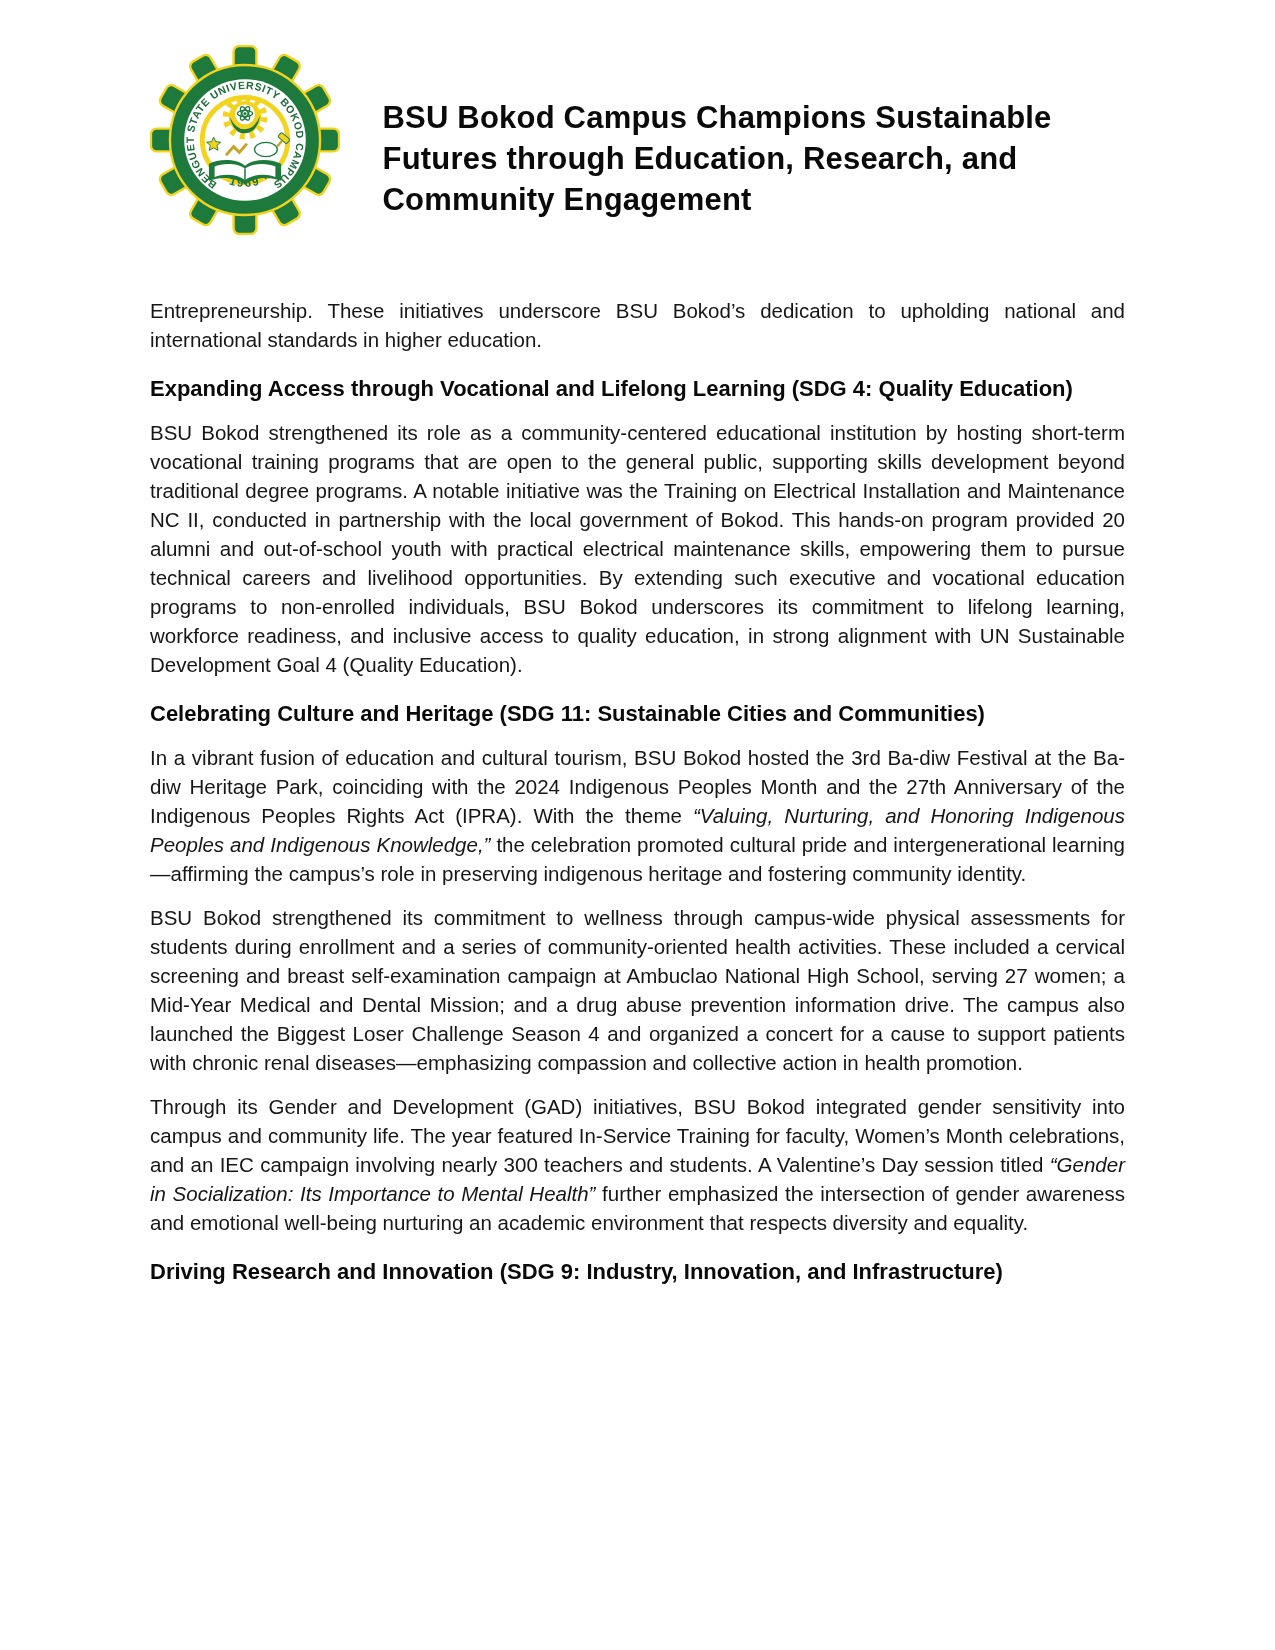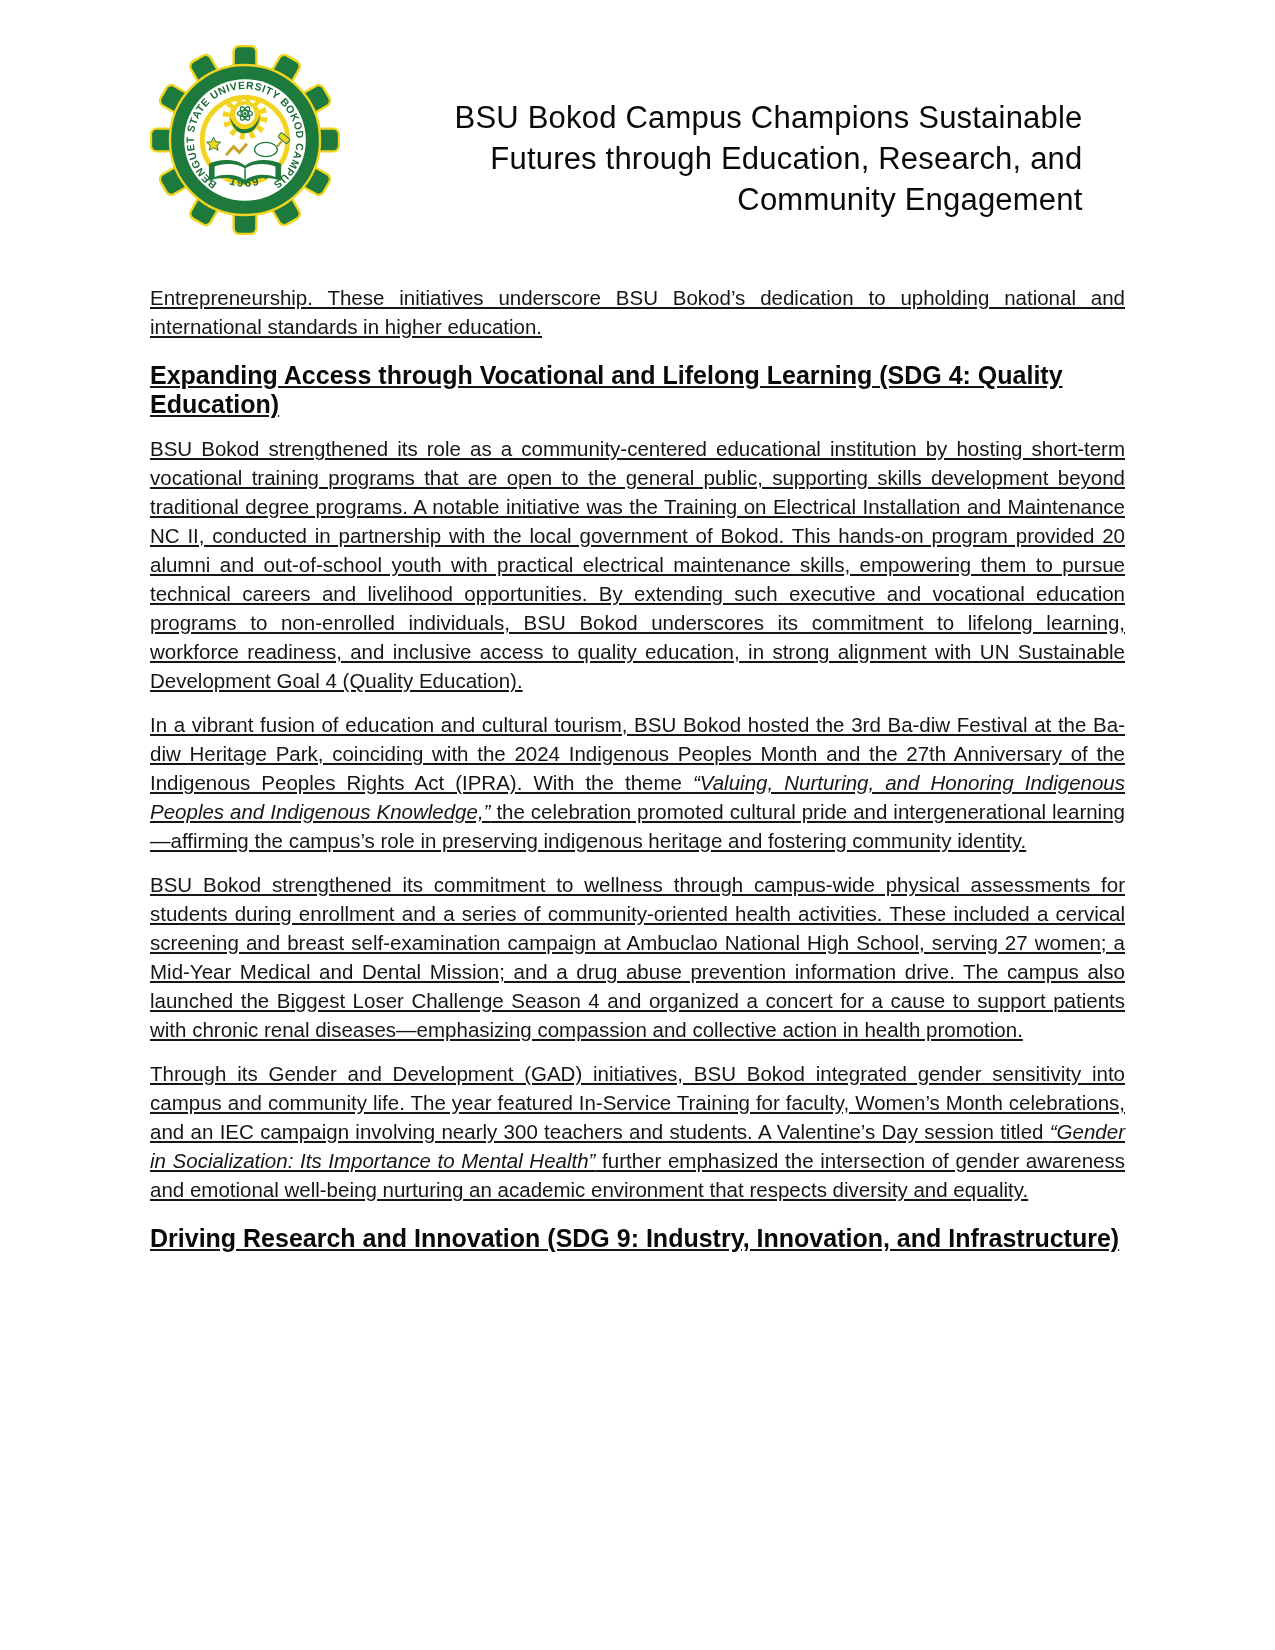--- a/index.html
+++ b/index.html
@@ -32,40 +32,39 @@
     flex: 1 1 auto;
     display: flex;
     justify-content: center;
     padding-top: 52px;
   }
   h1.doc-title {
     margin: 0;
     max-width: 700px;
     font-size: 31px;
     line-height: 41px;
-    font-weight: normal;
-    text-align: right;
+    font-weight: bold;
+    text-align: left;
     color: #0a0a0a;
     letter-spacing: 0.2px;
   }
   .article {
-    margin-top: 48px;
+    margin-top: 61px;
     font-size: 20.5px;
     line-height: 29px;
     color: #161616;
-    text-decoration: underline;
   }
   .article p {
     margin: 0 0 15px 0;
     text-align: justify;
     text-justify: inter-word;
   }
   .article h2 {
     margin: 20px 0 15px 0;
-    font-size: 25px;
+    font-size: 22px;
     line-height: 29px;
     font-weight: bold;
     color: #0a0a0a;
     text-align: left;
   }
   .article em { font-style: italic; }
   
   .ring-text {
     font-family: "Liberation Sans", sans-serif;
     font-weight: bold;
@@ -148,19 +147,20 @@
     <div class="title-wrap">
       <h1 class="doc-title">BSU Bokod Campus Champions Sustainable Futures through Education, Research, and Community Engagement</h1>
     </div>
 
   </div>
 
   <div class="article">
       <p><span>Entrepreneurship. These initiatives underscore BSU Bokod’s dedication to upholding national and international standards in higher education.</span></p>
       <h2><span>Expanding Access through Vocational and Lifelong Learning (SDG 4: Quality Education)</span></h2>
       <p><span>BSU Bokod strengthened its role as a community-centered educational institution by hosting short-term vocational training programs that are open to the general public, supporting skills development beyond traditional degree programs. A notable initiative was the Training on Electrical Installation and Maintenance NC II, conducted in partnership with the local government of Bokod. This hands-on program provided 20 alumni and out-of-school youth with practical electrical maintenance skills, empowering them to pursue technical careers and livelihood opportunities. By extending such executive and vocational education programs to non-enrolled individuals, BSU Bokod underscores its commitment to lifelong learning, workforce readiness, and inclusive access to quality education, in strong alignment with UN Sustainable Development Goal 4 (Quality Education).</span></p>
+      <h2><span>Celebrating Culture and Heritage (SDG 11: Sustainable Cities and Communities)</span></h2>
       <p><span>In a vibrant fusion of education and cultural tourism, BSU Bokod hosted the 3rd Ba-diw Festival at the Ba-diw Heritage Park, coinciding with the 2024 Indigenous Peoples Month and the 27th Anniversary of the Indigenous Peoples Rights Act (IPRA). With the theme </span><em>“Valuing, Nurturing, and Honoring Indigenous Peoples and Indigenous Knowledge,”</em><span> the celebration promoted cultural pride and intergenerational learning—affirming the campus’s role in preserving indigenous heritage and fostering community identity.</span></p>
       <p><span>BSU Bokod strengthened its commitment to wellness through campus-wide physical assessments for students during enrollment and a series of community-oriented health activities. These included a cervical screening and breast self-examination campaign at Ambuclao National High School, serving 27 women; a Mid-Year Medical and Dental Mission; and a drug abuse prevention information drive. The campus also launched the Biggest Loser Challenge Season 4 and organized a concert for a cause to support patients with chronic renal diseases—emphasizing compassion and collective action in health promotion.</span></p>
       <p><span>Through its Gender and Development (GAD) initiatives, BSU Bokod integrated gender sensitivity into campus and community life. The year featured In-Service Training for faculty, Women’s Month celebrations, and an IEC campaign involving nearly 300 teachers and students. A Valentine’s Day session titled </span><em>“Gender in Socialization: Its Importance to Mental Health”</em><span> further emphasized the intersection of gender awareness and emotional well-being nurturing an academic environment that respects diversity and equality.</span></p>
       <h2><span>Driving Research and Innovation (SDG 9: Industry, Innovation, and Infrastructure)</span></h2>
     </div>
 
 </div>
 
 </body></html>

